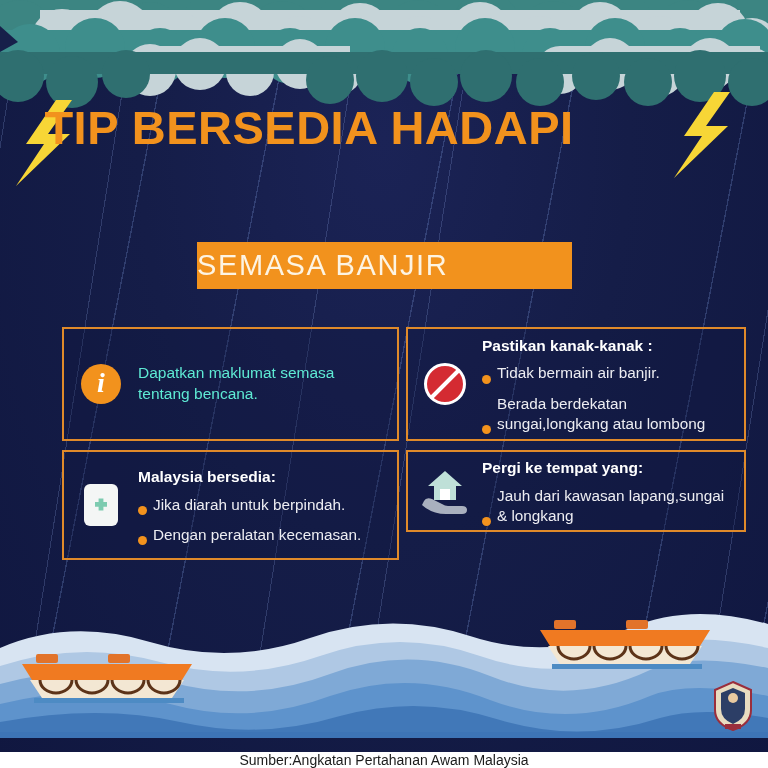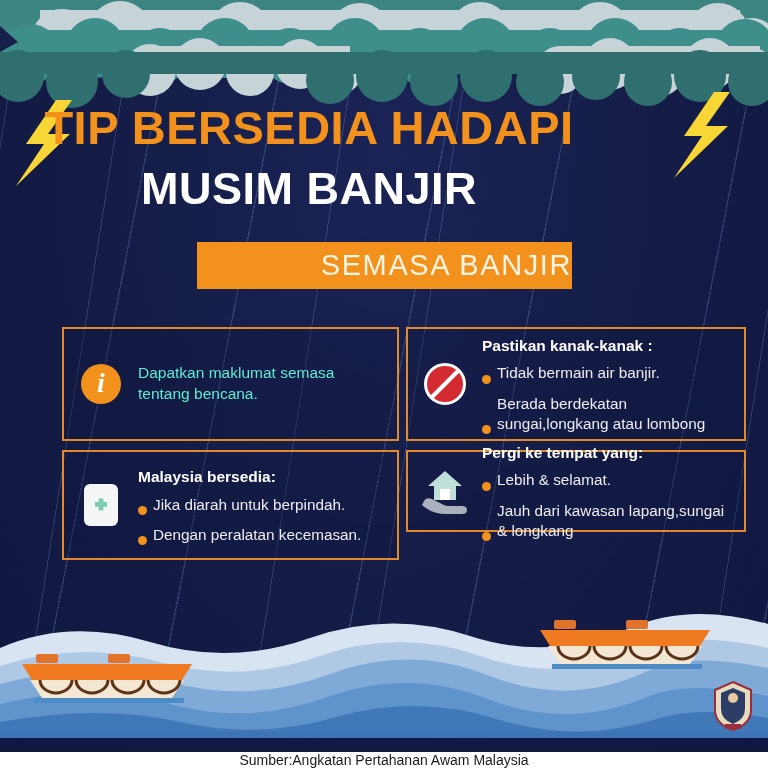--- a/index.html
+++ b/index.html
@@ -59,21 +59,21 @@
     color:#F2921D;font-size:47px;font-weight:bold;letter-spacing:.5px;
     line-height:1.02;margin:0;
     font-family:"Liberation Sans", sans-serif;
   }
   .t2{
     color:#ffffff;font-size:45px;font-weight:bold;letter-spacing:.5px;
     line-height:1.02;margin:14px 0 0 0;
   }
   .badge{
     position:absolute;left:197px;top:242px;width:375px;height:47px;
-    background:#F2921D;display:flex;align-items:center;justify-content:flex-end;
+    background:#F2921D;display:flex;align-items:center;justify-content:flex-start;
   }
   .badge span{
     color:#FDF4E3;font-size:29px;letter-spacing:1.6px;font-weight:400;
   }
   
   .card{
     position:absolute;border:2px solid #E08A2A;
     background:rgba(16,23,64,0.30);
     box-sizing:border-box;
   }
@@ -226,21 +226,20 @@
     </svg>
   </div>
   <div class="bolt" style="left:668px;top:92px;">
     <svg width="72" height="86" viewBox="0 0 72 86">
       <path d="M46 0 L16 44 L34 44 L6 86 L60 34 L38 34 L62 0 Z" fill="#F7D636"></path>
     </svg>
   </div>
 
   <div class="titlewrap">
     <h1 class="t1">TIP BERSEDIA HADAPI</h1>
-    <h2 class="t2">MUSIM BANJIR</h2>
   </div>
 
   <div class="badge">
     <span>SEMASA BANJIR</span>
   </div>
 
   <div class="card c1">
     <div class="cardinner">
       <div class="icobox">
         <div class="info-ico">
@@ -299,24 +298,20 @@
     <div class="cardinner">
       <div class="icobox">
         <svg width="54" height="52" viewBox="0 0 54 52">
           <path d="M27 6 L44 21 H38 V35 H16 V21 H10 Z" fill="#BFE0D8"></path>
           <rect x="22" y="24" width="10" height="11" fill="#ffffff"></rect>
           <path d="M4 40 q10 9 24 9 h16 q5 0 5 -4 t-5 -4 H30 q-3 0 -6 -2 L14 34 q-6 -2 -8 2 Z" fill="#A9B0BE"></path>
         </svg>
       </div>
       <div class="txtbox" style="padding-top:2px;">
         <p class="hdr">Pergi ke tempat yang:</p>
-        <div class="bul">
-          <div class="dot"></div>
-          <p>Lebih &amp; selamat.</p>
-        </div>
         <div class="bul">
           <div class="dot"></div>
           <p>Jauh dari kawasan lapang,sungai &amp; longkang</p>
         </div>
       </div>
     </div>
   </div>
 
   <div class="water">
     <svg width="768" height="130" viewBox="0 0 768 130">

